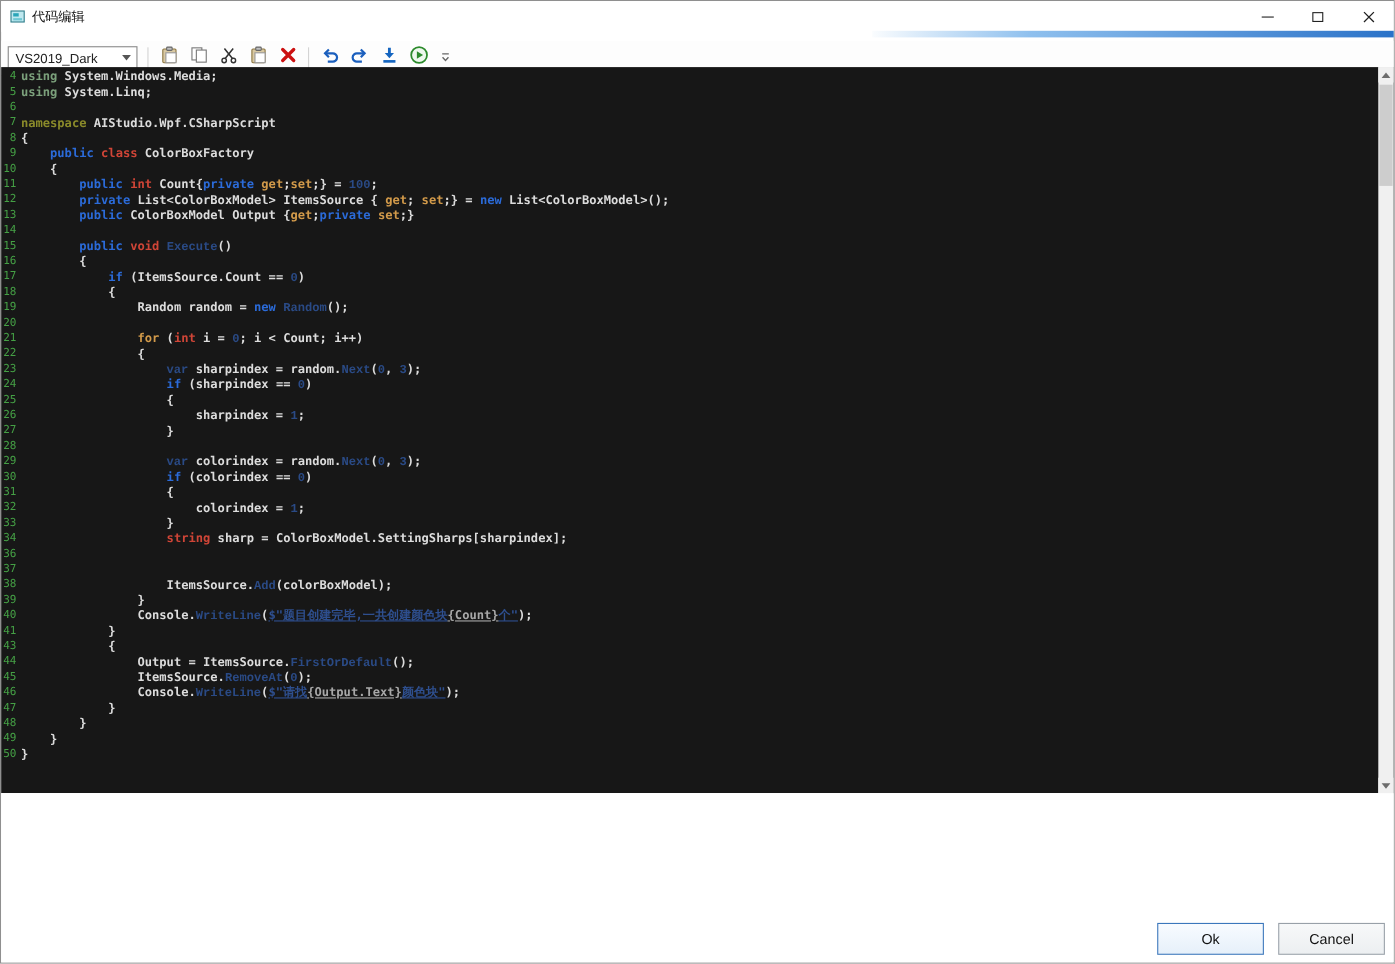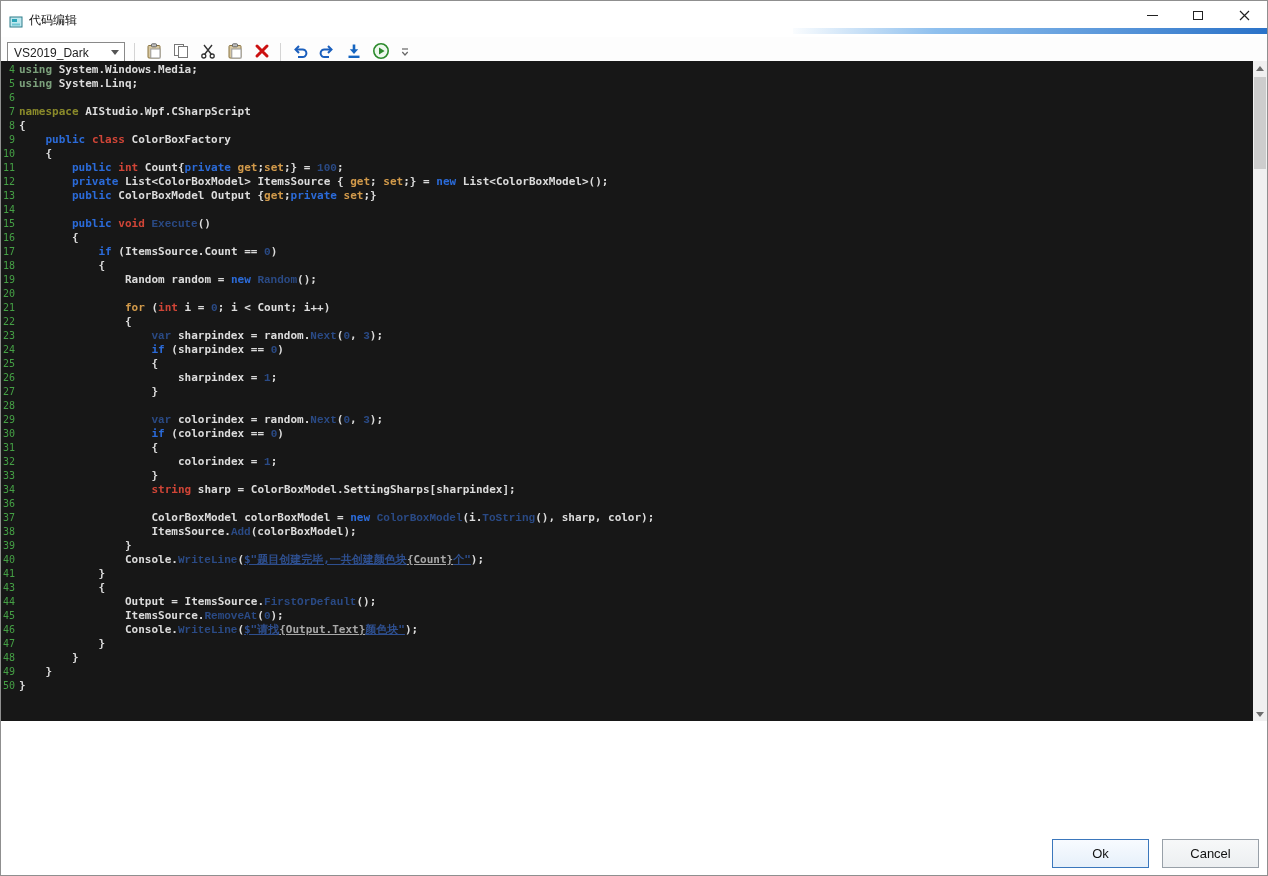--- a/index.html
+++ b/index.html
@@ -2,21 +2,21 @@
 <html><head>
 <meta charset="utf-8">
 <style>
   html,body { margin:0; padding:0; background:#d8d8d8; }
   .window {
     position:relative; width:1268px; height:876px; background:#ffffff;
     border:1px solid #8f8f8f; box-sizing:border-box; overflow:hidden;
     font-family:"Liberation Sans", sans-serif;
   }
   
-  .titlebar { position:absolute; left:0; top:0; right:0; height:28px; background:#ffffff; display:flex; align-items:flex-end; padding-left:8px; box-sizing:border-box; }
+  .titlebar { position:absolute; left:0; top:0; right:0; height:28px; background:#ffffff; display:flex; align-items:center; padding-left:8px; box-sizing:border-box; }
   .app-icon { width:14px; height:14px; margin-right:6px; flex:0 0 auto; }
   .title-text { font-size:12px; color:#111; }
   .win-controls { position:absolute; right:0; top:0; height:28px; display:flex; }
   .win-btn { width:46px; height:28px; display:flex; align-items:center; justify-content:center; cursor:default; }
   .glyph-min { width:11px; height:1px; background:#222; }
   .glyph-max { width:10px; height:9px; border:1px solid #222; box-sizing:border-box; }
   .accent-band { position:absolute; left:792px; top:27px; width:475px; height:6px;
     background:linear-gradient(90deg, rgba(205,228,247,0.1), #8fc0ee 30%, #2a72c8); }
   
   .toolbar { position:absolute; left:0; top:36px; right:0; height:32px; background:#fdfdfd; border-bottom:1px solid #dcdcdc; display:flex; align-items:center; padding-left:6px; box-sizing:border-box; }
@@ -183,21 +183,21 @@
         <div class="code-line"><span class="gutter">26</span><span class="line-content"><span class="t-d">                        sharpindex = </span><span class="t-m">1</span><span class="t-d">;</span></span></div>
         <div class="code-line"><span class="gutter">27</span><span class="line-content"><span class="t-d">                    }</span></span></div>
         <div class="code-line"><span class="gutter">28</span><span class="line-content"></span></div>
         <div class="code-line"><span class="gutter">29</span><span class="line-content"><span class="t-d">                    </span><span class="t-m">var</span><span class="t-d"> colorindex = random.</span><span class="t-m">Next</span><span class="t-d">(</span><span class="t-m">0</span><span class="t-d">, </span><span class="t-m">3</span><span class="t-d">);</span></span></div>
         <div class="code-line"><span class="gutter">30</span><span class="line-content"><span class="t-d">                    </span><span class="t-k">if</span><span class="t-d"> (colorindex == </span><span class="t-m">0</span><span class="t-d">)</span></span></div>
         <div class="code-line"><span class="gutter">31</span><span class="line-content"><span class="t-d">                    {</span></span></div>
         <div class="code-line"><span class="gutter">32</span><span class="line-content"><span class="t-d">                        colorindex = </span><span class="t-m">1</span><span class="t-d">;</span></span></div>
         <div class="code-line"><span class="gutter">33</span><span class="line-content"><span class="t-d">                    }</span></span></div>
         <div class="code-line"><span class="gutter">34</span><span class="line-content"><span class="t-d">                    </span><span class="t-r">string</span><span class="t-d"> sharp = ColorBoxModel.SettingSharps[sharpindex];</span></span></div>
         <div class="code-line"><span class="gutter">36</span><span class="line-content"></span></div>
-        <div class="code-line"><span class="gutter">37</span><span class="line-content"><span class="t-d">                    ColorBoxModel colorBoxModel = </span><span class="t-k">new</span><span class="t-d"> </span><span class="t-m">ColorBoxModel</span><span class="t-d">(i.</span><span class="t-m">ToString</span><span class="t-d">(), sharp, color);</span></span></div>
+        <div class="code-line"><span class="gutter">37</span></div>
         <div class="code-line"><span class="gutter">38</span><span class="line-content"><span class="t-d">                    ItemsSource.</span><span class="t-m">Add</span><span class="t-d">(colorBoxModel);</span></span></div>
         <div class="code-line"><span class="gutter">39</span><span class="line-content"><span class="t-d">                }</span></span></div>
         <div class="code-line"><span class="gutter">40</span><span class="line-content"><span class="t-d">                Console.</span><span class="t-m">WriteLine</span><span class="t-d">(</span><span class="t-s">$"题目创建完毕,一共创建颜色块</span><span class="t-i">{Count}</span><span class="t-s">个"</span><span class="t-d">);</span></span></div>
         <div class="code-line"><span class="gutter">41</span><span class="line-content"><span class="t-d">            }</span></span></div>
         <div class="code-line"><span class="gutter">43</span><span class="line-content"><span class="t-d">            {</span></span></div>
         <div class="code-line"><span class="gutter">44</span><span class="line-content"><span class="t-d">                Output = ItemsSource.</span><span class="t-m">FirstOrDefault</span><span class="t-d">();</span></span></div>
         <div class="code-line"><span class="gutter">45</span><span class="line-content"><span class="t-d">                ItemsSource.</span><span class="t-m">RemoveAt</span><span class="t-d">(</span><span class="t-m">0</span><span class="t-d">);</span></span></div>
         <div class="code-line"><span class="gutter">46</span><span class="line-content"><span class="t-d">                Console.</span><span class="t-m">WriteLine</span><span class="t-d">(</span><span class="t-s">$"请找</span><span class="t-i">{Output.Text}</span><span class="t-s">颜色块"</span><span class="t-d">);</span></span></div>
         <div class="code-line"><span class="gutter">47</span><span class="line-content"><span class="t-d">            }</span></span></div>
         <div class="code-line"><span class="gutter">48</span><span class="line-content"><span class="t-d">        }</span></span></div>

